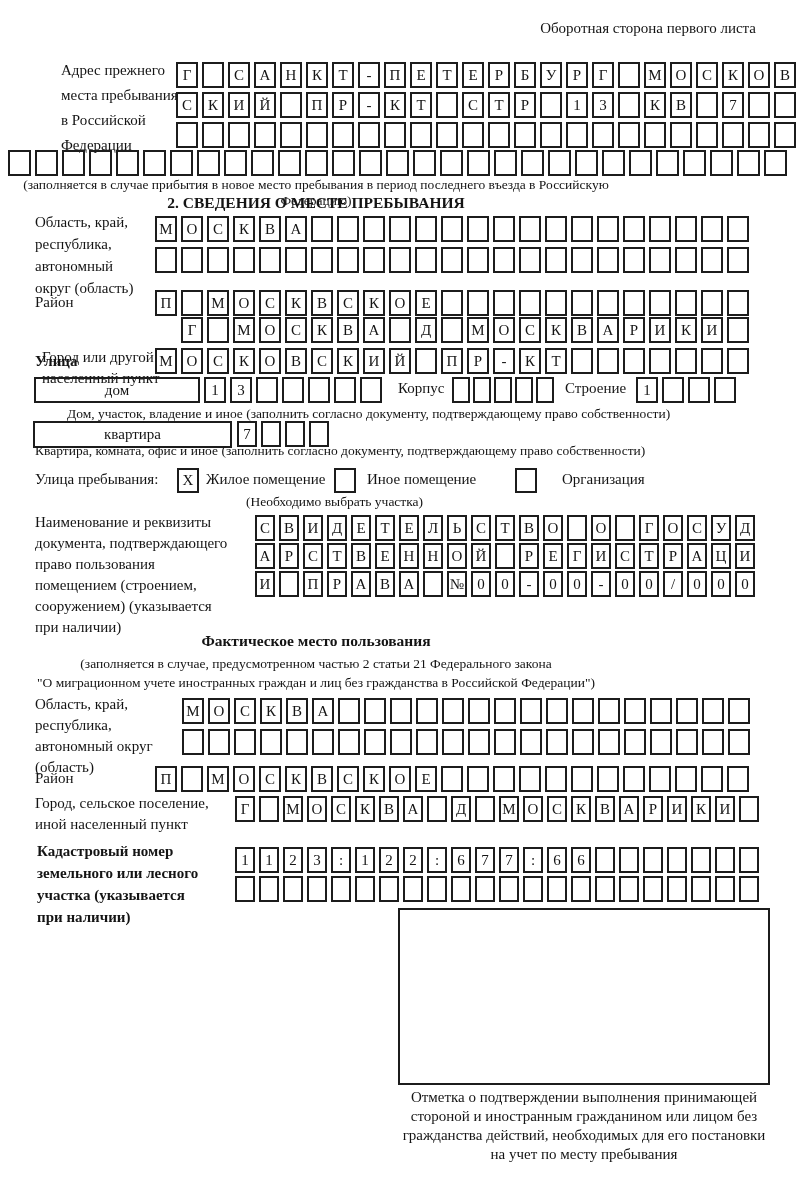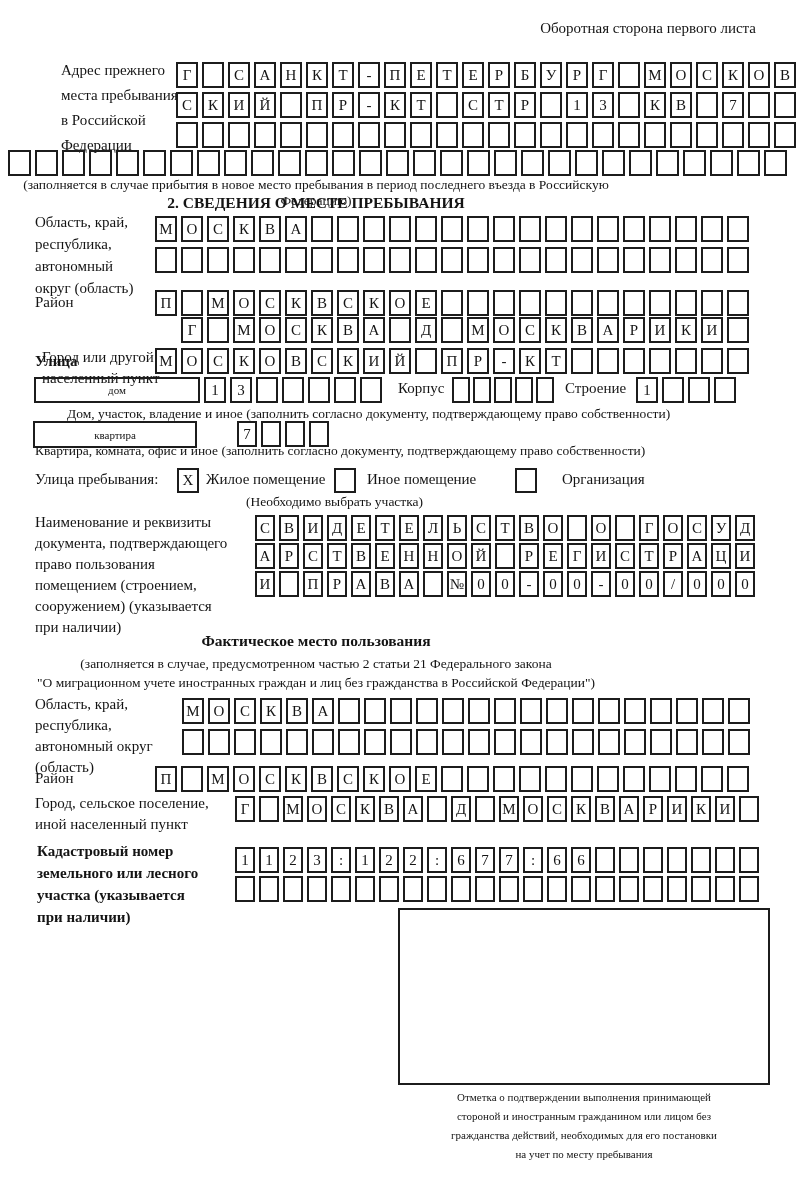--- a/index.html
+++ b/index.html
@@ -20,30 +20,30 @@
     font-size:15px; line-height:1;
   }
   .c23 .cell { width:23px; }
   .c20 .cell { width:20px; }
   .cs .cell  { width:18px; margin-right:3px; }
   .note { position:absolute; font-size:13.5px; }
   .center { left:0; width:632px; text-align:center; }
   .title { position:absolute; font-weight:bold; font-size:15.5px; }
   .fieldbox {
     position:absolute; box-sizing:border-box; border:2px solid #1c1c1c;
-    display:flex; align-items:center; justify-content:center; font-size:11px;
+    display:flex; align-items:center; justify-content:center; font-size:15px;
   }
   .checkbox {
     position:absolute; box-sizing:border-box; width:22px; height:25px;
     border:2px solid #1c1c1c; display:flex; align-items:center; justify-content:center;
     font-size:15px;
   }
   .opt { position:absolute; font-size:15px; }
   .stampbox { position:absolute; border:2px solid #1c1c1c; background:#fff; }
-  .caption { position:absolute; font-size:11px; line-height:19px; text-align:center; white-space:pre-line; }
+  .caption { position:absolute; font-size:15px; line-height:19px; text-align:center; white-space:pre-line; }
 </style>
 </head>
 <body>
 
 <div class="page">
 
   <div class="corner">Оборотная сторона первого листа</div>
 
   <div class="lbl" style="left:35px;top:58px;margin-left:26px;">Адрес прежнего
 места пребывания
@@ -318,21 +318,21 @@
     </div>
   <div class="opt" style="left:565px;top:380px;">Строение</div>
   <div class="boxrow" style="left:636px;top:377px;">
       <span class="cell">1</span>
       <span class="cell"></span>
       <span class="cell"></span>
       <span class="cell"></span>
     </div>
   <div class="note" style="left:35px;top:406px;margin-left:32px;">Дом, участок, владение и иное (заполнить согласно документу, подтверждающему право собственности)</div>
 
-  <div class="fieldbox" style="left:33px;top:421px;width:164px;height:27px;">квартира</div>
+  <div class="fieldbox" style="left:33px;top:421px;width:199px;height:27px;">квартира</div>
   <div class="boxrow c20" style="left:237px;top:421px;">
       <span class="cell">7</span>
       <span class="cell"></span>
       <span class="cell"></span>
       <span class="cell"></span>
     </div>
   <div class="note" style="left:35px;top:443px;">Квартира, комната, офис и иное (заполнить согласно документу, подтверждающему право собственности)</div>
 
   <div class="opt" style="left:35px;top:471px;">Улица пребывания:</div>
   <div class="checkbox" style="left:177px;top:468px;">X</div>

